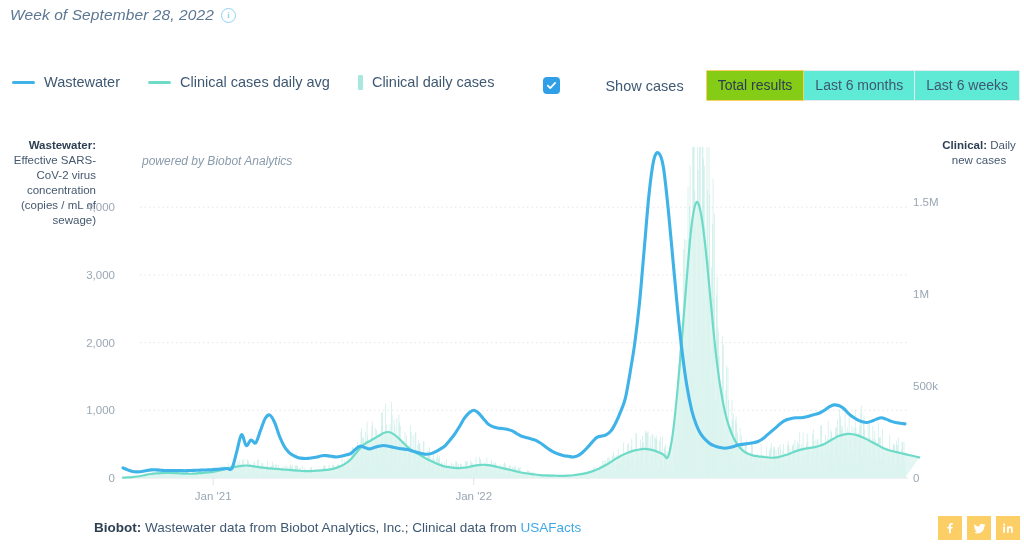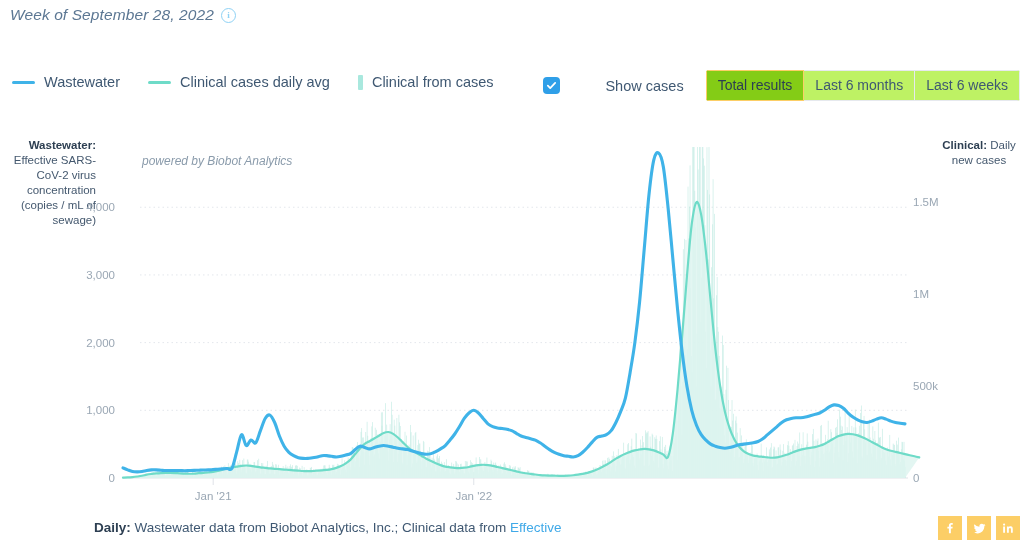--- a/index.html
+++ b/index.html
@@ -28,21 +28,21 @@
 
   
   .controls{position:absolute;right:4px;top:70px;display:flex;align-items:center;gap:22px;}
   .checkbox-wrap{display:flex;align-items:center;gap:9px;cursor:pointer;}
   .checkbox{width:17px;height:17px;border-radius:4px;background:#2F9FE8;
     display:flex;align-items:center;justify-content:center;}
   .checkbox svg{display:block;}
   .checkbox-label{font-size:14.5px;color:#3f5872;margin-left:36px;}
   .seg{display:flex;border-radius:3px;overflow:hidden;}
   .seg-btn{
-    font-size:14px;color:#3f5872;padding:4px 11px 5px;background:#bef264;
+    font-size:14px;color:#3f5872;padding:4px 11px 5px;background:#5eead4;
     border:1px solid #e6e9ee;border-left:none;cursor:pointer;white-space:nowrap;line-height:1.45;
   }
   .seg-btn:first-child{border-left:1px solid #e6e9ee;}
   .seg-btn.active{background:#84cc16;border-color:#FCCE66;color:#2d3f52;}
 
   
   .axis-title-left{
     position:absolute;left:6px;top:138px;width:90px;text-align:right;
     font-size:11.5px;line-height:15px;color:#44586e;
   }
@@ -86,21 +86,21 @@
     <div class="legend-item">
       <span class="swatch-line" style="background:#3FB3E8"></span>
       <span class="legend-label">Wastewater</span>
     </div>
     <div class="legend-item">
       <span class="swatch-line" style="background:#6EDBC8"></span>
       <span class="legend-label">Clinical cases daily avg</span>
     </div>
     <div class="legend-item">
       <span class="swatch-bar" style="background:#A9E8DE"></span>
-      <span class="legend-label">Clinical from cases</span>
+      <span class="legend-label">Clinical daily cases</span>
     </div>
   </div>
 
   <div class="controls">
     <div class="checkbox-wrap">
       <span class="checkbox">
         <svg width="11" height="11" viewBox="0 0 12 12">
             <path d="M2 6.2 L4.6 8.8 L10 3.2" stroke="#fff" stroke-width="1.9" fill="none" stroke-linecap="round" stroke-linejoin="round"></path>
           </svg>
       </span>
@@ -1302,23 +1302,23 @@
           <rect x="904.32" y="340.49" width="0.70" height="17.51" fill="#BFEAE2" opacity="0.85"></rect>
           <rect x="905.00" y="346.79" width="0.70" height="11.21" fill="#BFEAE2" opacity="0.85"></rect>
         </g>
         <path d="M 123.00 357.63 C 123.79 357.60, 126.16 357.54, 127.74 357.45 C 129.32 357.36, 130.90 357.23, 132.48 357.08 C 134.06 356.93, 135.64 356.74, 137.22 356.53 C 138.80 356.31, 140.38 356.10, 141.96 355.79 C 143.54 355.49, 145.12 355.00, 146.70 354.69 C 148.28 354.38, 149.86 354.17, 151.44 353.95 C 153.02 353.74, 154.60 353.56, 156.18 353.40 C 157.76 353.25, 159.34 353.13, 160.92 353.04 C 162.49 352.94, 164.07 352.88, 165.65 352.85 C 167.23 352.82, 168.81 352.82, 170.39 352.85 C 171.97 352.88, 173.55 352.94, 175.13 353.04 C 176.71 353.13, 178.29 353.31, 179.87 353.40 C 181.45 353.49, 183.03 353.53, 184.61 353.59 C 186.19 353.65, 187.77 353.77, 189.35 353.77 C 190.93 353.77, 192.51 353.68, 194.09 353.59 C 195.67 353.49, 197.25 353.34, 198.83 353.22 C 200.41 353.10, 201.99 352.97, 203.57 352.85 C 205.15 352.73, 206.73 352.64, 208.31 352.48 C 209.89 352.33, 211.47 352.18, 213.05 351.93 C 214.63 351.69, 216.21 351.38, 217.79 351.01 C 219.37 350.64, 220.95 350.15, 222.53 349.73 C 224.11 349.30, 225.69 348.84, 227.27 348.44 C 228.85 348.04, 230.43 347.64, 232.01 347.33 C 233.59 347.03, 235.17 346.84, 236.75 346.60 C 238.33 346.35, 239.91 346.05, 241.48 345.86 C 243.06 345.68, 244.64 345.50, 246.22 345.50 C 247.80 345.50, 249.38 345.68, 250.96 345.86 C 252.54 346.05, 254.12 346.35, 255.70 346.60 C 257.28 346.84, 258.86 347.12, 260.44 347.33 C 262.02 347.55, 263.60 347.70, 265.18 347.89 C 266.76 348.07, 268.34 348.28, 269.92 348.44 C 271.50 348.59, 273.08 348.68, 274.66 348.81 C 276.24 348.93, 277.82 349.05, 279.40 349.17 C 280.98 349.30, 282.56 349.42, 284.14 349.54 C 285.72 349.66, 287.30 349.79, 288.88 349.91 C 290.46 350.03, 292.04 350.15, 293.62 350.28 C 295.20 350.40, 296.78 350.52, 298.36 350.64 C 299.94 350.77, 301.52 350.92, 303.10 351.01 C 304.68 351.10, 306.26 351.20, 307.84 351.20 C 309.42 351.20, 311.00 351.10, 312.58 351.01 C 314.16 350.92, 315.74 350.77, 317.32 350.64 C 318.89 350.52, 320.47 350.40, 322.05 350.28 C 323.63 350.15, 325.21 350.09, 326.79 349.91 C 328.37 349.73, 329.95 349.51, 331.53 349.17 C 333.11 348.84, 334.69 348.41, 336.27 347.89 C 337.85 347.37, 339.43 346.81, 341.01 346.05 C 342.59 345.28, 344.17 344.36, 345.75 343.29 C 347.33 342.22, 348.91 341.14, 350.49 339.61 C 352.07 338.08, 353.65 335.93, 355.23 334.09 C 356.81 332.26, 358.39 330.26, 359.97 328.58 C 361.55 326.89, 363.13 325.21, 364.71 323.98 C 366.29 322.75, 367.87 322.14, 369.45 321.22 C 371.03 320.30, 372.61 319.38, 374.19 318.46 C 375.77 317.54, 377.35 316.63, 378.93 315.71 C 380.51 314.79, 382.09 313.56, 383.67 312.95 C 385.25 312.33, 386.83 311.87, 388.41 312.03 C 389.99 312.18, 391.57 312.95, 393.15 313.87 C 394.73 314.79, 396.31 316.17, 397.88 317.54 C 399.46 318.92, 401.04 320.61, 402.62 322.14 C 404.20 323.67, 405.78 325.36, 407.36 326.74 C 408.94 328.12, 410.52 329.34, 412.10 330.42 C 413.68 331.49, 415.26 332.26, 416.84 333.18 C 418.42 334.09, 420.00 335.01, 421.58 335.93 C 423.16 336.85, 424.74 337.83, 426.32 338.69 C 427.90 339.55, 429.48 340.32, 431.06 341.08 C 432.64 341.85, 434.22 342.61, 435.80 343.29 C 437.38 343.96, 438.96 344.58, 440.54 345.13 C 442.12 345.68, 443.70 346.23, 445.28 346.60 C 446.86 346.97, 448.44 347.12, 450.02 347.33 C 451.60 347.55, 453.18 347.76, 454.76 347.89 C 456.34 348.01, 457.92 348.10, 459.50 348.07 C 461.08 348.04, 462.66 347.89, 464.24 347.70 C 465.82 347.52, 467.40 347.27, 468.98 346.97 C 470.56 346.66, 472.14 346.17, 473.72 345.86 C 475.29 345.56, 476.87 345.31, 478.45 345.13 C 480.03 344.94, 481.61 344.76, 483.19 344.76 C 484.77 344.76, 486.35 344.94, 487.93 345.13 C 489.51 345.31, 491.09 345.56, 492.67 345.86 C 494.25 346.17, 495.83 346.60, 497.41 346.97 C 498.99 347.33, 500.57 347.70, 502.15 348.07 C 503.73 348.44, 505.31 348.81, 506.89 349.17 C 508.47 349.54, 510.05 349.91, 511.63 350.28 C 513.21 350.64, 514.79 351.01, 516.37 351.38 C 517.95 351.75, 519.53 352.18, 521.11 352.48 C 522.69 352.79, 524.27 352.97, 525.85 353.22 C 527.43 353.46, 529.01 353.74, 530.59 353.95 C 532.17 354.17, 533.75 354.32, 535.33 354.51 C 536.91 354.69, 538.49 354.90, 540.07 355.06 C 541.65 355.21, 543.23 355.33, 544.81 355.43 C 546.39 355.52, 547.97 355.56, 549.55 355.61 C 551.13 355.66, 552.71 355.67, 554.28 355.70 C 555.86 355.73, 557.44 355.78, 559.02 355.79 C 560.60 355.81, 562.18 355.82, 563.76 355.79 C 565.34 355.76, 566.92 355.70, 568.50 355.61 C 570.08 355.52, 571.66 355.39, 573.24 355.24 C 574.82 355.09, 576.40 354.90, 577.98 354.69 C 579.56 354.48, 581.14 354.26, 582.72 353.95 C 584.30 353.65, 585.88 353.28, 587.46 352.85 C 589.04 352.42, 590.62 351.93, 592.20 351.38 C 593.78 350.83, 595.36 350.22, 596.94 349.54 C 598.52 348.87, 600.10 348.13, 601.68 347.33 C 603.26 346.54, 604.84 345.68, 606.42 344.76 C 608.00 343.84, 609.58 342.83, 611.16 341.82 C 612.74 340.81, 614.32 339.67, 615.90 338.69 C 617.48 337.71, 619.06 336.76, 620.64 335.93 C 622.22 335.11, 623.80 334.40, 625.38 333.73 C 626.96 333.05, 628.54 332.44, 630.12 331.89 C 631.69 331.34, 633.27 330.82, 634.85 330.42 C 636.43 330.02, 638.01 329.74, 639.59 329.50 C 641.17 329.25, 642.75 328.98, 644.33 328.95 C 645.91 328.91, 647.49 329.07, 649.07 329.31 C 650.65 329.56, 652.23 329.93, 653.81 330.42 C 655.39 330.91, 656.97 331.58, 658.55 332.26 C 660.13 332.93, 661.71 333.70, 663.29 334.46 C 664.87 335.23, 666.45 340.29, 668.03 336.85 C 669.61 333.42, 671.19 325.05, 672.77 313.87 C 674.35 302.68, 675.93 286.28, 677.51 269.73 C 679.09 253.18, 680.67 233.57, 682.25 214.57 C 683.83 195.56, 685.41 174.11, 686.99 155.72 C 688.57 137.33, 690.15 116.49, 691.73 104.23 C 693.31 91.97, 694.89 83.70, 696.47 82.17 C 698.05 80.63, 699.63 86.76, 701.21 95.04 C 702.79 103.31, 704.37 117.41, 705.95 131.82 C 707.53 146.22, 709.11 165.22, 710.68 181.47 C 712.26 197.71, 713.84 215.18, 715.42 229.28 C 717.00 243.38, 718.58 255.64, 720.16 266.06 C 721.74 276.48, 723.32 284.75, 724.90 291.80 C 726.48 298.85, 728.06 303.75, 729.64 308.35 C 731.22 312.95, 732.80 316.32, 734.38 319.38 C 735.96 322.45, 737.54 324.75, 739.12 326.74 C 740.70 328.73, 742.28 330.11, 743.86 331.34 C 745.44 332.56, 747.02 333.39, 748.60 334.09 C 750.18 334.80, 751.76 335.20, 753.34 335.57 C 754.92 335.93, 756.50 336.09, 758.08 336.30 C 759.66 336.52, 761.24 336.67, 762.82 336.85 C 764.40 337.04, 765.98 337.25, 767.56 337.40 C 769.14 337.56, 770.72 337.77, 772.30 337.77 C 773.88 337.77, 775.46 337.65, 777.04 337.40 C 778.62 337.16, 780.20 336.73, 781.78 336.30 C 783.36 335.87, 784.94 335.38, 786.52 334.83 C 788.09 334.28, 789.67 333.60, 791.25 332.99 C 792.83 332.38, 794.41 331.70, 795.99 331.15 C 797.57 330.60, 799.15 330.11, 800.73 329.68 C 802.31 329.25, 803.89 328.88, 805.47 328.58 C 807.05 328.27, 808.63 328.09, 810.21 327.84 C 811.79 327.60, 813.37 327.44, 814.95 327.11 C 816.53 326.77, 818.11 326.34, 819.69 325.82 C 821.27 325.30, 822.85 324.75, 824.43 323.98 C 826.01 323.21, 827.59 322.14, 829.17 321.22 C 830.75 320.30, 832.33 319.32, 833.91 318.46 C 835.49 317.61, 837.07 316.72, 838.65 316.07 C 840.23 315.43, 841.81 314.97, 843.39 314.60 C 844.97 314.23, 846.55 313.93, 848.13 313.87 C 849.71 313.81, 851.29 313.99, 852.87 314.23 C 854.45 314.48, 856.03 314.85, 857.61 315.34 C 859.19 315.83, 860.77 316.50, 862.35 317.18 C 863.93 317.85, 865.51 318.59, 867.08 319.38 C 868.66 320.18, 870.24 321.10, 871.82 321.96 C 873.40 322.82, 874.98 323.67, 876.56 324.53 C 878.14 325.39, 879.72 326.31, 881.30 327.11 C 882.88 327.90, 884.46 328.70, 886.04 329.31 C 887.62 329.93, 889.20 330.36, 890.78 330.78 C 892.36 331.21, 893.94 331.52, 895.52 331.89 C 897.10 332.26, 898.68 332.62, 900.26 332.99 C 901.84 333.36, 903.42 333.73, 905.00 334.09 C 906.58 334.46, 908.16 334.83, 909.74 335.20 C 911.32 335.57, 912.90 335.93, 914.48 336.30 C 916.06 336.67, 918.43 337.22, 919.22 337.40 L 905 358 L 123 358 Z" fill="#DEF4F0" opacity="0.85" stroke="none"></path>
         <path d="M 123.00 357.63 C 123.79 357.60, 126.16 357.54, 127.74 357.45 C 129.32 357.36, 130.90 357.23, 132.48 357.08 C 134.06 356.93, 135.64 356.74, 137.22 356.53 C 138.80 356.31, 140.38 356.10, 141.96 355.79 C 143.54 355.49, 145.12 355.00, 146.70 354.69 C 148.28 354.38, 149.86 354.17, 151.44 353.95 C 153.02 353.74, 154.60 353.56, 156.18 353.40 C 157.76 353.25, 159.34 353.13, 160.92 353.04 C 162.49 352.94, 164.07 352.88, 165.65 352.85 C 167.23 352.82, 168.81 352.82, 170.39 352.85 C 171.97 352.88, 173.55 352.94, 175.13 353.04 C 176.71 353.13, 178.29 353.31, 179.87 353.40 C 181.45 353.49, 183.03 353.53, 184.61 353.59 C 186.19 353.65, 187.77 353.77, 189.35 353.77 C 190.93 353.77, 192.51 353.68, 194.09 353.59 C 195.67 353.49, 197.25 353.34, 198.83 353.22 C 200.41 353.10, 201.99 352.97, 203.57 352.85 C 205.15 352.73, 206.73 352.64, 208.31 352.48 C 209.89 352.33, 211.47 352.18, 213.05 351.93 C 214.63 351.69, 216.21 351.38, 217.79 351.01 C 219.37 350.64, 220.95 350.15, 222.53 349.73 C 224.11 349.30, 225.69 348.84, 227.27 348.44 C 228.85 348.04, 230.43 347.64, 232.01 347.33 C 233.59 347.03, 235.17 346.84, 236.75 346.60 C 238.33 346.35, 239.91 346.05, 241.48 345.86 C 243.06 345.68, 244.64 345.50, 246.22 345.50 C 247.80 345.50, 249.38 345.68, 250.96 345.86 C 252.54 346.05, 254.12 346.35, 255.70 346.60 C 257.28 346.84, 258.86 347.12, 260.44 347.33 C 262.02 347.55, 263.60 347.70, 265.18 347.89 C 266.76 348.07, 268.34 348.28, 269.92 348.44 C 271.50 348.59, 273.08 348.68, 274.66 348.81 C 276.24 348.93, 277.82 349.05, 279.40 349.17 C 280.98 349.30, 282.56 349.42, 284.14 349.54 C 285.72 349.66, 287.30 349.79, 288.88 349.91 C 290.46 350.03, 292.04 350.15, 293.62 350.28 C 295.20 350.40, 296.78 350.52, 298.36 350.64 C 299.94 350.77, 301.52 350.92, 303.10 351.01 C 304.68 351.10, 306.26 351.20, 307.84 351.20 C 309.42 351.20, 311.00 351.10, 312.58 351.01 C 314.16 350.92, 315.74 350.77, 317.32 350.64 C 318.89 350.52, 320.47 350.40, 322.05 350.28 C 323.63 350.15, 325.21 350.09, 326.79 349.91 C 328.37 349.73, 329.95 349.51, 331.53 349.17 C 333.11 348.84, 334.69 348.41, 336.27 347.89 C 337.85 347.37, 339.43 346.81, 341.01 346.05 C 342.59 345.28, 344.17 344.36, 345.75 343.29 C 347.33 342.22, 348.91 341.14, 350.49 339.61 C 352.07 338.08, 353.65 335.93, 355.23 334.09 C 356.81 332.26, 358.39 330.26, 359.97 328.58 C 361.55 326.89, 363.13 325.21, 364.71 323.98 C 366.29 322.75, 367.87 322.14, 369.45 321.22 C 371.03 320.30, 372.61 319.38, 374.19 318.46 C 375.77 317.54, 377.35 316.63, 378.93 315.71 C 380.51 314.79, 382.09 313.56, 383.67 312.95 C 385.25 312.33, 386.83 311.87, 388.41 312.03 C 389.99 312.18, 391.57 312.95, 393.15 313.87 C 394.73 314.79, 396.31 316.17, 397.88 317.54 C 399.46 318.92, 401.04 320.61, 402.62 322.14 C 404.20 323.67, 405.78 325.36, 407.36 326.74 C 408.94 328.12, 410.52 329.34, 412.10 330.42 C 413.68 331.49, 415.26 332.26, 416.84 333.18 C 418.42 334.09, 420.00 335.01, 421.58 335.93 C 423.16 336.85, 424.74 337.83, 426.32 338.69 C 427.90 339.55, 429.48 340.32, 431.06 341.08 C 432.64 341.85, 434.22 342.61, 435.80 343.29 C 437.38 343.96, 438.96 344.58, 440.54 345.13 C 442.12 345.68, 443.70 346.23, 445.28 346.60 C 446.86 346.97, 448.44 347.12, 450.02 347.33 C 451.60 347.55, 453.18 347.76, 454.76 347.89 C 456.34 348.01, 457.92 348.10, 459.50 348.07 C 461.08 348.04, 462.66 347.89, 464.24 347.70 C 465.82 347.52, 467.40 347.27, 468.98 346.97 C 470.56 346.66, 472.14 346.17, 473.72 345.86 C 475.29 345.56, 476.87 345.31, 478.45 345.13 C 480.03 344.94, 481.61 344.76, 483.19 344.76 C 484.77 344.76, 486.35 344.94, 487.93 345.13 C 489.51 345.31, 491.09 345.56, 492.67 345.86 C 494.25 346.17, 495.83 346.60, 497.41 346.97 C 498.99 347.33, 500.57 347.70, 502.15 348.07 C 503.73 348.44, 505.31 348.81, 506.89 349.17 C 508.47 349.54, 510.05 349.91, 511.63 350.28 C 513.21 350.64, 514.79 351.01, 516.37 351.38 C 517.95 351.75, 519.53 352.18, 521.11 352.48 C 522.69 352.79, 524.27 352.97, 525.85 353.22 C 527.43 353.46, 529.01 353.74, 530.59 353.95 C 532.17 354.17, 533.75 354.32, 535.33 354.51 C 536.91 354.69, 538.49 354.90, 540.07 355.06 C 541.65 355.21, 543.23 355.33, 544.81 355.43 C 546.39 355.52, 547.97 355.56, 549.55 355.61 C 551.13 355.66, 552.71 355.67, 554.28 355.70 C 555.86 355.73, 557.44 355.78, 559.02 355.79 C 560.60 355.81, 562.18 355.82, 563.76 355.79 C 565.34 355.76, 566.92 355.70, 568.50 355.61 C 570.08 355.52, 571.66 355.39, 573.24 355.24 C 574.82 355.09, 576.40 354.90, 577.98 354.69 C 579.56 354.48, 581.14 354.26, 582.72 353.95 C 584.30 353.65, 585.88 353.28, 587.46 352.85 C 589.04 352.42, 590.62 351.93, 592.20 351.38 C 593.78 350.83, 595.36 350.22, 596.94 349.54 C 598.52 348.87, 600.10 348.13, 601.68 347.33 C 603.26 346.54, 604.84 345.68, 606.42 344.76 C 608.00 343.84, 609.58 342.83, 611.16 341.82 C 612.74 340.81, 614.32 339.67, 615.90 338.69 C 617.48 337.71, 619.06 336.76, 620.64 335.93 C 622.22 335.11, 623.80 334.40, 625.38 333.73 C 626.96 333.05, 628.54 332.44, 630.12 331.89 C 631.69 331.34, 633.27 330.82, 634.85 330.42 C 636.43 330.02, 638.01 329.74, 639.59 329.50 C 641.17 329.25, 642.75 328.98, 644.33 328.95 C 645.91 328.91, 647.49 329.07, 649.07 329.31 C 650.65 329.56, 652.23 329.93, 653.81 330.42 C 655.39 330.91, 656.97 331.58, 658.55 332.26 C 660.13 332.93, 661.71 333.70, 663.29 334.46 C 664.87 335.23, 666.45 340.29, 668.03 336.85 C 669.61 333.42, 671.19 325.05, 672.77 313.87 C 674.35 302.68, 675.93 286.28, 677.51 269.73 C 679.09 253.18, 680.67 233.57, 682.25 214.57 C 683.83 195.56, 685.41 174.11, 686.99 155.72 C 688.57 137.33, 690.15 116.49, 691.73 104.23 C 693.31 91.97, 694.89 83.70, 696.47 82.17 C 698.05 80.63, 699.63 86.76, 701.21 95.04 C 702.79 103.31, 704.37 117.41, 705.95 131.82 C 707.53 146.22, 709.11 165.22, 710.68 181.47 C 712.26 197.71, 713.84 215.18, 715.42 229.28 C 717.00 243.38, 718.58 255.64, 720.16 266.06 C 721.74 276.48, 723.32 284.75, 724.90 291.80 C 726.48 298.85, 728.06 303.75, 729.64 308.35 C 731.22 312.95, 732.80 316.32, 734.38 319.38 C 735.96 322.45, 737.54 324.75, 739.12 326.74 C 740.70 328.73, 742.28 330.11, 743.86 331.34 C 745.44 332.56, 747.02 333.39, 748.60 334.09 C 750.18 334.80, 751.76 335.20, 753.34 335.57 C 754.92 335.93, 756.50 336.09, 758.08 336.30 C 759.66 336.52, 761.24 336.67, 762.82 336.85 C 764.40 337.04, 765.98 337.25, 767.56 337.40 C 769.14 337.56, 770.72 337.77, 772.30 337.77 C 773.88 337.77, 775.46 337.65, 777.04 337.40 C 778.62 337.16, 780.20 336.73, 781.78 336.30 C 783.36 335.87, 784.94 335.38, 786.52 334.83 C 788.09 334.28, 789.67 333.60, 791.25 332.99 C 792.83 332.38, 794.41 331.70, 795.99 331.15 C 797.57 330.60, 799.15 330.11, 800.73 329.68 C 802.31 329.25, 803.89 328.88, 805.47 328.58 C 807.05 328.27, 808.63 328.09, 810.21 327.84 C 811.79 327.60, 813.37 327.44, 814.95 327.11 C 816.53 326.77, 818.11 326.34, 819.69 325.82 C 821.27 325.30, 822.85 324.75, 824.43 323.98 C 826.01 323.21, 827.59 322.14, 829.17 321.22 C 830.75 320.30, 832.33 319.32, 833.91 318.46 C 835.49 317.61, 837.07 316.72, 838.65 316.07 C 840.23 315.43, 841.81 314.97, 843.39 314.60 C 844.97 314.23, 846.55 313.93, 848.13 313.87 C 849.71 313.81, 851.29 313.99, 852.87 314.23 C 854.45 314.48, 856.03 314.85, 857.61 315.34 C 859.19 315.83, 860.77 316.50, 862.35 317.18 C 863.93 317.85, 865.51 318.59, 867.08 319.38 C 868.66 320.18, 870.24 321.10, 871.82 321.96 C 873.40 322.82, 874.98 323.67, 876.56 324.53 C 878.14 325.39, 879.72 326.31, 881.30 327.11 C 882.88 327.90, 884.46 328.70, 886.04 329.31 C 887.62 329.93, 889.20 330.36, 890.78 330.78 C 892.36 331.21, 893.94 331.52, 895.52 331.89 C 897.10 332.26, 898.68 332.62, 900.26 332.99 C 901.84 333.36, 903.42 333.73, 905.00 334.09 C 906.58 334.46, 908.16 334.83, 909.74 335.20 C 911.32 335.57, 912.90 335.93, 914.48 336.30 C 916.06 336.67, 918.43 337.22, 919.22 337.40" fill="none" stroke="#6EDBC8" stroke-width="2.2" stroke-linejoin="round" stroke-linecap="round"></path>
         <path d="M 123.00 347.85 C 123.79 348.19, 126.16 349.26, 127.74 349.88 C 129.32 350.50, 130.90 351.23, 132.48 351.57 C 134.06 351.91, 135.64 351.91, 137.22 351.91 C 138.80 351.91, 140.38 351.80, 141.96 351.57 C 143.54 351.34, 145.12 350.84, 146.70 350.55 C 148.28 350.27, 149.86 349.99, 151.44 349.88 C 153.02 349.76, 154.60 349.82, 156.18 349.88 C 157.76 349.93, 159.34 350.10, 160.92 350.22 C 162.49 350.33, 164.07 350.50, 165.65 350.55 C 167.23 350.61, 168.81 350.55, 170.39 350.55 C 171.97 350.55, 173.55 350.55, 175.13 350.55 C 176.71 350.55, 178.29 350.53, 179.87 350.55 C 181.45 350.58, 183.03 350.69, 184.61 350.69 C 186.19 350.69, 187.77 350.60, 189.35 350.55 C 190.93 350.51, 192.51 350.48, 194.09 350.42 C 195.67 350.36, 197.25 350.28, 198.83 350.22 C 200.41 350.15, 201.99 350.07, 203.57 350.01 C 205.15 349.96, 206.73 349.96, 208.31 349.88 C 209.89 349.80, 211.47 349.65, 213.05 349.54 C 214.63 349.43, 216.21 349.31, 217.79 349.20 C 219.37 349.09, 220.95 348.97, 222.53 348.86 C 224.11 348.75, 225.69 348.64, 227.27 348.52 C 228.85 348.41, 230.43 351.01, 232.01 348.19 C 233.59 345.36, 235.17 337.19, 236.75 331.60 C 238.33 326.02, 239.91 315.69, 241.48 314.68 C 243.06 313.66, 244.64 324.61, 246.22 325.51 C 247.80 326.41, 249.38 320.55, 250.96 320.09 C 252.54 319.64, 254.12 324.38, 255.70 322.80 C 257.28 321.22, 258.86 314.68, 260.44 310.62 C 262.02 306.56, 263.60 301.03, 265.18 298.43 C 266.76 295.84, 268.34 294.37, 269.92 295.05 C 271.50 295.73, 273.08 299.00, 274.66 302.49 C 276.24 305.99, 277.82 312.08, 279.40 316.03 C 280.98 319.98, 282.56 323.48, 284.14 326.19 C 285.72 328.89, 287.30 330.70, 288.88 332.28 C 290.46 333.86, 292.04 334.76, 293.62 335.66 C 295.20 336.57, 296.78 337.24, 298.36 337.69 C 299.94 338.14, 301.52 338.26, 303.10 338.37 C 304.68 338.48, 306.26 338.48, 307.84 338.37 C 309.42 338.26, 311.00 337.92, 312.58 337.69 C 314.16 337.47, 315.74 337.35, 317.32 337.02 C 318.89 336.68, 320.47 335.89, 322.05 335.66 C 323.63 335.44, 325.21 335.55, 326.79 335.66 C 328.37 335.78, 329.95 336.11, 331.53 336.34 C 333.11 336.57, 334.69 337.02, 336.27 337.02 C 337.85 337.02, 339.43 336.68, 341.01 336.34 C 342.59 336.00, 344.17 335.44, 345.75 334.99 C 347.33 334.53, 348.91 334.53, 350.49 333.63 C 352.07 332.73, 353.65 330.81, 355.23 329.57 C 356.81 328.33, 358.39 326.52, 359.97 326.19 C 361.55 325.85, 363.13 327.09, 364.71 327.54 C 366.29 327.99, 367.87 328.89, 369.45 328.89 C 371.03 328.89, 372.61 327.99, 374.19 327.54 C 375.77 327.09, 377.35 326.52, 378.93 326.19 C 380.51 325.85, 382.09 325.51, 383.67 325.51 C 385.25 325.51, 386.83 325.90, 388.41 326.19 C 389.99 326.47, 391.57 326.86, 393.15 327.20 C 394.73 327.54, 396.31 327.93, 397.88 328.22 C 399.46 328.50, 401.04 328.67, 402.62 328.89 C 404.20 329.12, 405.78 329.23, 407.36 329.57 C 408.94 329.91, 410.52 330.47, 412.10 330.92 C 413.68 331.38, 415.26 331.83, 416.84 332.28 C 418.42 332.73, 420.00 333.29, 421.58 333.63 C 423.16 333.97, 424.74 334.31, 426.32 334.31 C 427.90 334.31, 429.48 334.08, 431.06 333.63 C 432.64 333.18, 434.22 332.39, 435.80 331.60 C 437.38 330.81, 438.96 329.91, 440.54 328.89 C 442.12 327.88, 443.70 326.98, 445.28 325.51 C 446.86 324.04, 448.44 322.01, 450.02 320.09 C 451.60 318.18, 453.18 316.26, 454.76 314.00 C 456.34 311.75, 457.92 309.15, 459.50 306.56 C 461.08 303.96, 462.66 300.69, 464.24 298.43 C 465.82 296.18, 467.40 294.37, 468.98 293.02 C 470.56 291.66, 472.14 290.31, 473.72 290.31 C 475.29 290.31, 476.87 291.66, 478.45 293.02 C 480.03 294.37, 481.61 296.63, 483.19 298.43 C 484.77 300.24, 486.35 302.49, 487.93 303.85 C 489.51 305.20, 491.09 305.88, 492.67 306.56 C 494.25 307.23, 495.83 307.57, 497.41 307.91 C 498.99 308.25, 500.57 308.36, 502.15 308.59 C 503.73 308.81, 505.31 308.93, 506.89 309.26 C 508.47 309.60, 510.05 309.94, 511.63 310.62 C 513.21 311.29, 514.79 312.42, 516.37 313.33 C 517.95 314.23, 519.53 315.36, 521.11 316.03 C 522.69 316.71, 524.27 316.94, 525.85 317.39 C 527.43 317.84, 529.01 318.29, 530.59 318.74 C 532.17 319.19, 533.75 319.42, 535.33 320.09 C 536.91 320.77, 538.49 321.79, 540.07 322.80 C 541.65 323.82, 543.23 325.06, 544.81 326.19 C 546.39 327.31, 547.97 328.56, 549.55 329.57 C 551.13 330.59, 552.71 331.49, 554.28 332.28 C 555.86 333.07, 557.44 333.74, 559.02 334.31 C 560.60 334.87, 562.18 335.32, 563.76 335.66 C 565.34 336.00, 566.92 336.11, 568.50 336.34 C 570.08 336.57, 571.66 337.13, 573.24 337.02 C 574.82 336.90, 576.40 336.45, 577.98 335.66 C 579.56 334.87, 581.14 333.63, 582.72 332.28 C 584.30 330.92, 585.88 329.23, 587.46 327.54 C 589.04 325.85, 590.62 323.82, 592.20 322.12 C 593.78 320.43, 595.36 318.40, 596.94 317.39 C 598.52 316.37, 600.10 316.48, 601.68 316.03 C 603.26 315.58, 604.84 315.58, 606.42 314.68 C 608.00 313.78, 609.58 312.65, 611.16 310.62 C 612.74 308.59, 614.32 305.65, 615.90 302.49 C 617.48 299.34, 619.06 295.73, 620.64 291.66 C 622.22 287.60, 623.80 284.67, 625.38 278.13 C 626.96 271.58, 628.54 261.66, 630.12 252.40 C 631.69 243.15, 633.27 234.35, 634.85 222.62 C 636.43 210.89, 638.01 197.80, 639.59 182.01 C 641.17 166.21, 642.75 145.91, 644.33 127.86 C 645.91 109.81, 647.49 88.37, 649.07 73.71 C 650.65 59.04, 652.23 46.63, 653.81 39.86 C 655.39 33.09, 656.97 31.96, 658.55 33.09 C 660.13 34.22, 661.71 37.60, 663.29 46.63 C 664.87 55.66, 666.45 72.01, 668.03 87.24 C 669.61 102.47, 671.19 121.09, 672.77 138.01 C 674.35 154.93, 675.93 172.98, 677.51 188.78 C 679.09 204.57, 680.67 219.80, 682.25 232.78 C 683.83 245.75, 685.41 257.03, 686.99 266.62 C 688.57 276.21, 690.15 283.88, 691.73 290.31 C 693.31 296.74, 694.89 301.14, 696.47 305.20 C 698.05 309.26, 699.63 312.20, 701.21 314.68 C 702.79 317.16, 704.37 318.51, 705.95 320.09 C 707.53 321.67, 709.11 323.14, 710.68 324.16 C 712.26 325.17, 713.84 325.62, 715.42 326.19 C 717.00 326.75, 718.58 327.20, 720.16 327.54 C 721.74 327.88, 723.32 328.22, 724.90 328.22 C 726.48 328.22, 728.06 327.88, 729.64 327.54 C 731.22 327.20, 732.80 326.64, 734.38 326.19 C 735.96 325.73, 737.54 325.17, 739.12 324.83 C 740.70 324.49, 742.28 324.38, 743.86 324.16 C 745.44 323.93, 747.02 323.70, 748.60 323.48 C 750.18 323.25, 751.76 323.14, 753.34 322.80 C 754.92 322.46, 756.50 322.12, 758.08 321.45 C 759.66 320.77, 761.24 319.87, 762.82 318.74 C 764.40 317.61, 765.98 316.03, 767.56 314.68 C 769.14 313.33, 770.72 311.97, 772.30 310.62 C 773.88 309.26, 775.46 307.91, 777.04 306.56 C 778.62 305.20, 780.20 303.62, 781.78 302.49 C 783.36 301.37, 784.94 300.46, 786.52 299.79 C 788.09 299.11, 789.67 298.77, 791.25 298.43 C 792.83 298.10, 794.41 297.87, 795.99 297.76 C 797.57 297.64, 799.15 297.87, 800.73 297.76 C 802.31 297.64, 803.89 297.42, 805.47 297.08 C 807.05 296.74, 808.63 296.18, 810.21 295.73 C 811.79 295.27, 813.37 294.82, 814.95 294.37 C 816.53 293.92, 818.11 293.70, 819.69 293.02 C 821.27 292.34, 822.85 291.33, 824.43 290.31 C 826.01 289.30, 827.59 287.83, 829.17 286.93 C 830.75 286.02, 832.33 285.12, 833.91 284.90 C 835.49 284.67, 837.07 285.01, 838.65 285.57 C 840.23 286.14, 841.81 287.04, 843.39 288.28 C 844.97 289.52, 846.55 291.55, 848.13 293.02 C 849.71 294.49, 851.29 295.95, 852.87 297.08 C 854.45 298.21, 856.03 299.00, 857.61 299.79 C 859.19 300.58, 860.77 301.37, 862.35 301.82 C 863.93 302.27, 865.51 302.61, 867.08 302.49 C 868.66 302.38, 870.24 301.71, 871.82 301.14 C 873.40 300.58, 874.98 299.67, 876.56 299.11 C 878.14 298.55, 879.72 297.76, 881.30 297.76 C 882.88 297.76, 884.46 298.55, 886.04 299.11 C 887.62 299.67, 889.20 300.58, 890.78 301.14 C 892.36 301.71, 893.94 302.16, 895.52 302.49 C 897.10 302.83, 898.68 302.95, 900.26 303.17 C 901.84 303.40, 904.21 303.74, 905.00 303.85" fill="none" stroke="#3FB3E8" stroke-width="3.1" stroke-linejoin="round" stroke-linecap="round"></path>
       </svg>
   </div>
 
   <div class="footer">
-    <b>Daily:</b>
+    <b>Biobot:</b>
     <span>Wastewater data from Biobot Analytics, Inc.; Clinical data from</span>
-    <a href="#">Effective</a>
+    <a href="#">USAFacts</a>
   </div>
   <div class="social">
     <div class="soc">
       <svg width="14" height="14" viewBox="0 0 24 24">
           <path d="M13.5 21v-8h2.7l.4-3.1h-3.1V7.9c0-.9.25-1.5 1.55-1.5h1.65V3.6c-.3-.04-1.3-.13-2.45-.13-2.42 0-4.08 1.48-4.08 4.2v2.34H7.5V13h2.67v8h3.33z"></path>
         </svg>
     </div>
     <div class="soc">
       <svg width="15" height="15" viewBox="0 0 24 24">
           <path d="M21.5 6.3c-.7.3-1.45.52-2.24.62.8-.48 1.42-1.25 1.71-2.16-.75.45-1.59.77-2.48.95a3.9 3.9 0 0 0-6.65 3.56A11.1 11.1 0 0 1 3.8 5.2a3.9 3.9 0 0 0 1.21 5.2 3.86 3.86 0 0 1-1.77-.49v.05a3.9 3.9 0 0 0 3.13 3.82c-.55.15-1.1.17-1.65.07a3.9 3.9 0 0 0 3.64 2.71 7.84 7.84 0 0 1-5.77 1.61 11.05 11.05 0 0 0 5.99 1.76c7.18 0 11.11-5.95 11.11-11.11v-.5c.77-.56 1.43-1.25 1.96-2.02z"></path>

